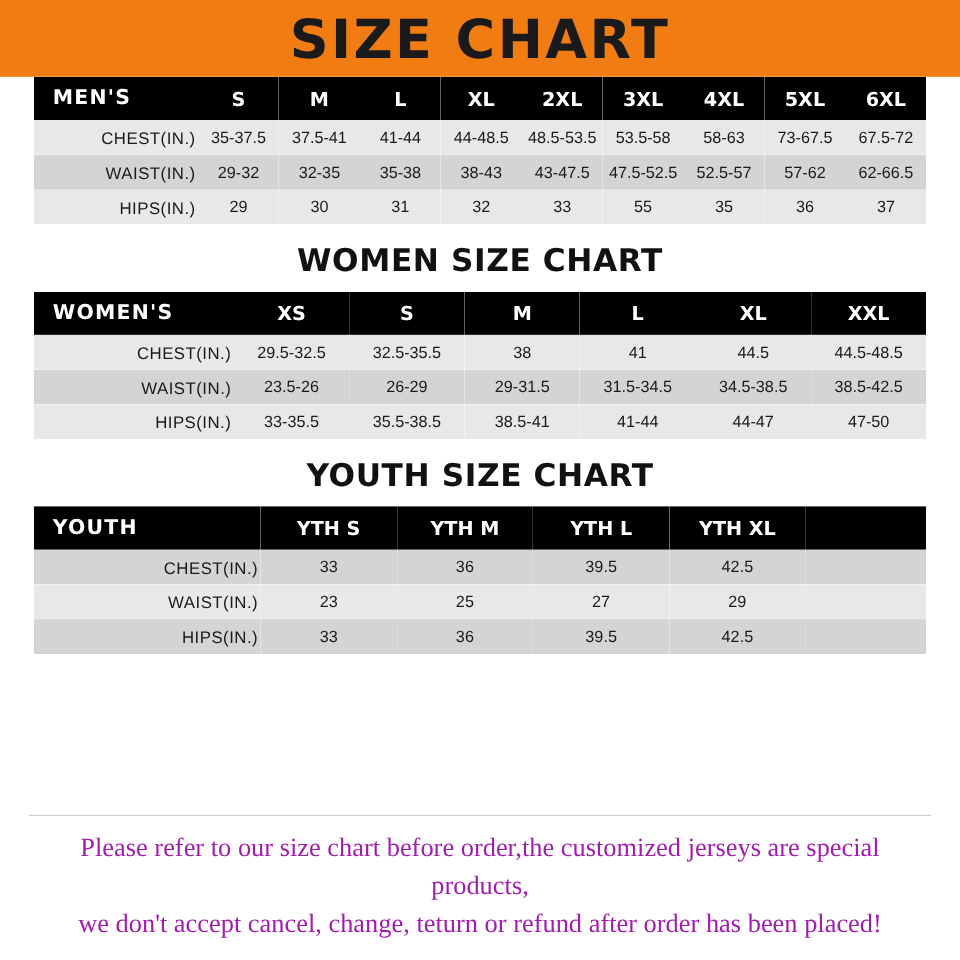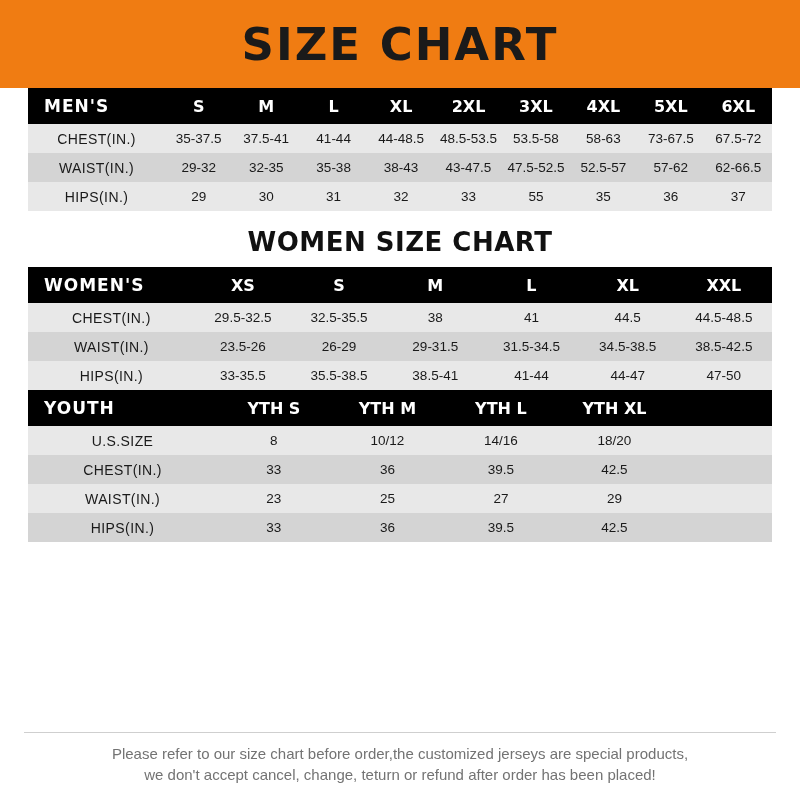--- a/index.html
+++ b/index.html
@@ -15,21 +15,21 @@
   }
   .page {
     width: 800px;
     height: 800px;
     position: relative;
     background: #ffffff;
     box-sizing: border-box;
   }
   .banner {
     background: #f07c12;
-    height: 88px;
+    height: 64px;
     display: flex;
     align-items: center;
     justify-content: center;
   }
   .banner-title {
     font-family: "DejaVu Sans", sans-serif;
     font-weight: bold;
     font-size: 45px;
     letter-spacing: 2px;
     color: #1a1a1a;
@@ -79,44 +79,44 @@
     letter-spacing: 1px;
     font-size: 17px;
   }
   table.size-table tbody tr.row-light td {
     background: #e8e8e8;
   }
   table.size-table tbody tr.row-dark td {
     background: #d4d4d4;
   }
   table.size-table tbody td.label-cell {
-    text-align: center;
+    text-align: right;
     font-size: 14px;
     letter-spacing: 0.4px;
     margin-top: 48px;
   }
   .footer-note {
     position: absolute;
     left: 0;
     right: 0;
     bottom: 14px;
     padding: 0 24px;
     box-sizing: border-box;
     text-align: center;
   }
   .footer-note .rule {
     border-top: 1px solid #cfcfcf;
     margin-bottom: 10px;
   }
   .footer-note p {
     margin: 0;
-    color: #737373;
-    font-size: 15px;
+    color: #a21caf;
+    font-size: 22px;
     line-height: 1.45;
-    font-family: Liberation Sans, sans-serif;
+    font-family: Liberation Serif, serif;
   }
   .women-title-wrap { position: relative; }
 </style>
 </head>
 <body>
 
 <div class="page">
 
   <div class="banner">
     <div class="banner-title">SIZE CHART</div>
@@ -216,40 +216,33 @@
           <td>33-35.5</td>
           <td>35.5-38.5</td>
           <td>38.5-41</td>
           <td>41-44</td>
           <td>44-47</td>
           <td>47-50</td>
         </tr>
       </tbody>
     </table>
 
+    <div class="section-title">YOUTH SIZE CHART</div>
     <table class="size-table">
       <thead>
         <tr>
           <th class="corner" style="width:23%">YOUTH</th>
           <th>YTH S</th>
           <th>YTH M</th>
           <th>YTH L</th>
           <th>YTH XL</th>
           <th style="width:13%"></th>
         </tr>
       </thead>
       <tbody>
-        <tr class="row-light">
-          <td class="label-cell">U.S.SIZE</td>
-          <td>8</td>
-          <td>10/12</td>
-          <td>14/16</td>
-          <td>18/20</td>
-          <td></td>
-        </tr>
         <tr class="row-dark">
           <td class="label-cell">CHEST(IN.)</td>
           <td>33</td>
           <td>36</td>
           <td>39.5</td>
           <td>42.5</td>
           <td></td>
         </tr>
         <tr class="row-light">
           <td class="label-cell">WAIST(IN.)</td>

